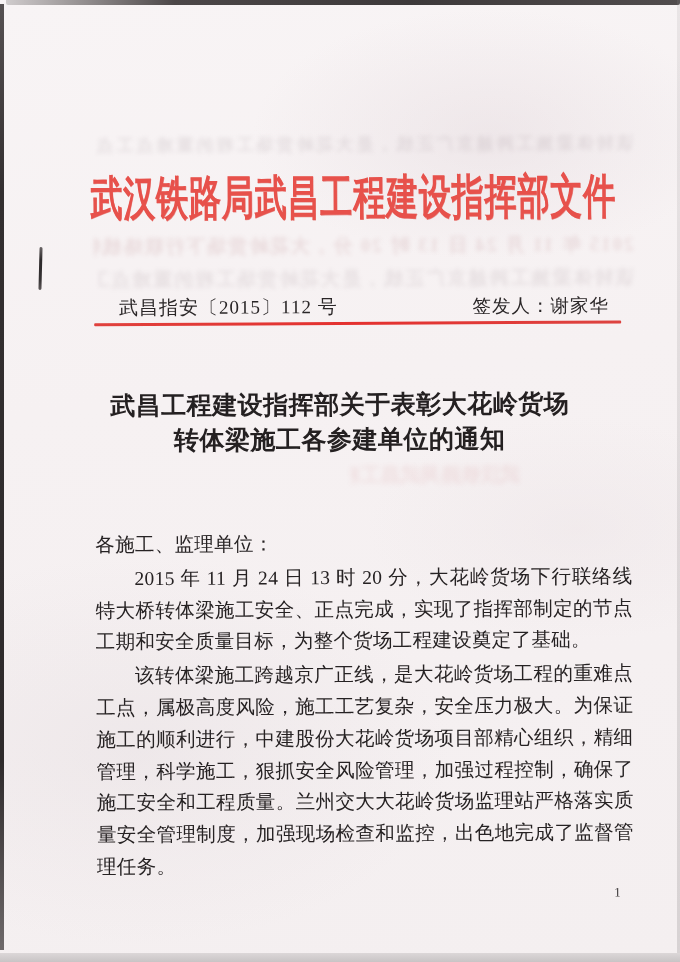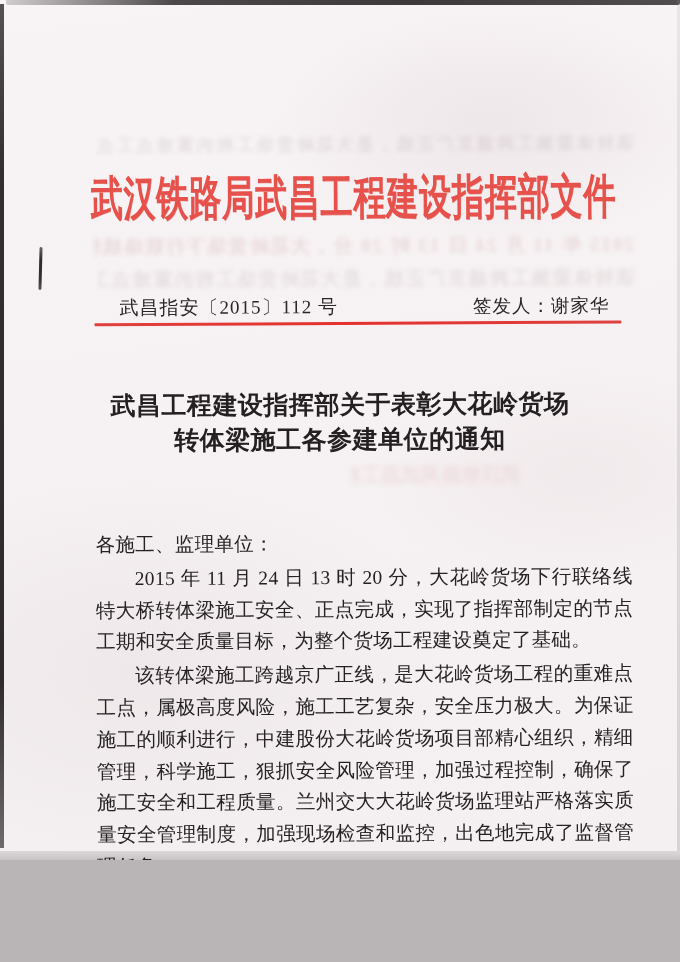--- a/index.html
+++ b/index.html
@@ -7,21 +7,21 @@
     padding: 0;
     width: 680px;
     height: 962px;
     overflow: hidden;
     background: #b9b5b6;
     font-family: "Liberation Serif", serif;
   }
   .scan {
     position: relative;
     width: 680px;
-    height: 860px;
+    height: 962px;
     background:
       radial-gradient(ellipse 340px 180px at 72% 14%, rgba(222,209,214,0.35), transparent 70%),
       radial-gradient(ellipse 420px 260px at 20% 78%, rgba(228,220,223,0.4), transparent 75%),
       radial-gradient(ellipse 300px 160px at 85% 55%, rgba(233,224,227,0.35), transparent 70%),
       linear-gradient(173deg, #f8f4f5 0%, #f6f1f2 40%, #f4eff0 100%);
     overflow: hidden;
   }
   
   .edge-top {
     position: absolute; top: 0; left: 6px; right: 0; height: 5px;

